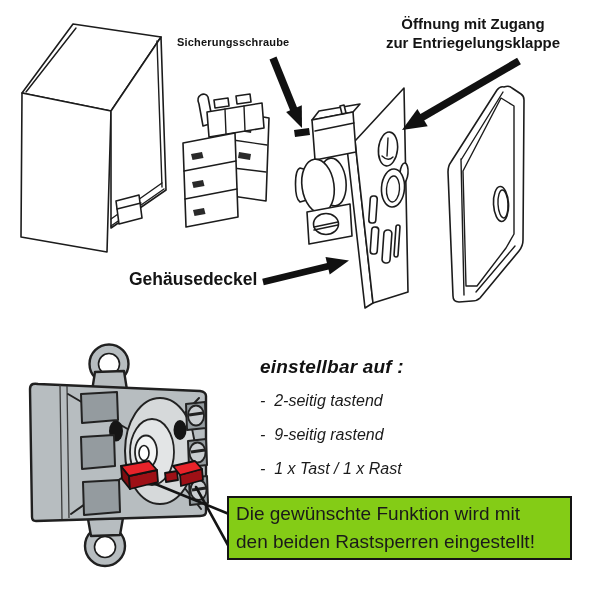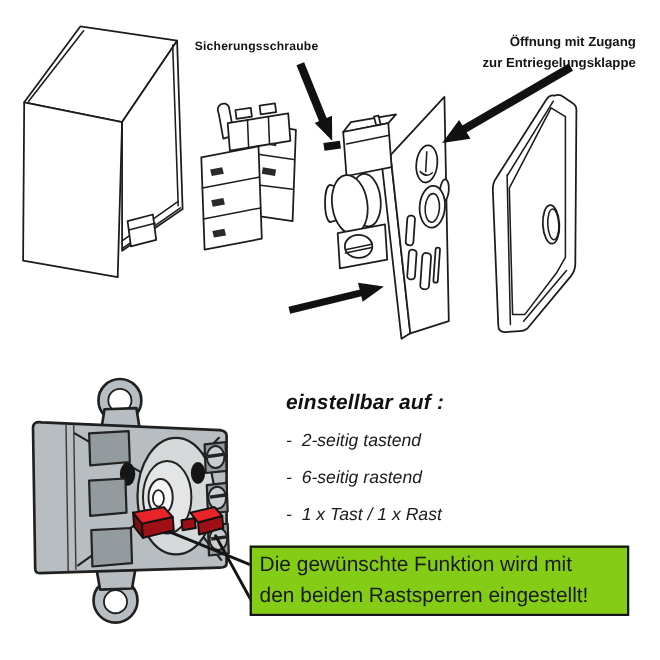--- a/index.html
+++ b/index.html
@@ -3,21 +3,21 @@
 <meta charset="utf-8">
 <style>
   html,body{margin:0;padding:0;background:#fff;}
   #stage{
     position:relative;width:600px;height:600px;background:#fff;overflow:hidden;
     font-family:"Liberation Sans", sans-serif;color:#111;
   }
   #art{position:absolute;left:0;top:0;z-index:1;}
   .lbl{position:absolute;z-index:3;font-weight:bold;color:#141414;}
   #lbl-sicherungsschraube{left:177px;top:36px;font-size:11px;letter-spacing:.2px;}
-  #lbl-oeffnung{left:368px;top:29px;width:210px;text-align:right;font-size:12px;line-height:18.5px;}
+  #lbl-oeffnung{left:368px;top:15px;width:210px;text-align:center;font-size:15px;line-height:18.5px;}
   #lbl-gehaeusedeckel{left:129px;top:269px;font-size:17.5px;}
   #settings{position:absolute;left:260px;top:355px;z-index:3;font-style:italic;}
   #settings .title{font-weight:bold;font-size:19px;line-height:24px;margin-bottom:5px;letter-spacing:.2px;}
   #settings .item{font-size:16px;line-height:34px;white-space:pre;color:#1a1a1a;}
   #notebox{
     position:absolute;left:227px;top:496px;width:345px;box-sizing:border-box;z-index:4;
     background:#84cc16;border:2px solid #141414;padding:2px 7px;
     font-size:19px;line-height:28px;color:#1a1a1a;
   }
   
@@ -169,25 +169,26 @@
     </g>
   </svg>
 
   <div class="lbl" id="lbl-sicherungsschraube">Sicherungsschraube</div>
 
   <div class="lbl" id="lbl-oeffnung">
     <div>Öffnung mit Zugang</div>
     <div>zur Entriegelungsklappe</div>
   </div>
 
+  <div class="lbl" id="lbl-gehaeusedeckel">Gehäusedeckel</div>
 
   <div id="settings">
     <div class="title">einstellbar auf :</div>
     <div class="item">-  2-seitig tastend</div>
-    <div class="item">-  6-seitig rastend</div>
+    <div class="item">-  9-seitig rastend</div>
     <div class="item">-  1 x Tast / 1 x Rast</div>
   </div>
 
   <div id="notebox">
     <div>Die gewünschte Funktion wird mit</div>
     <div>den beiden Rastsperren eingestellt!</div>
   </div>
 
 </div>
 

